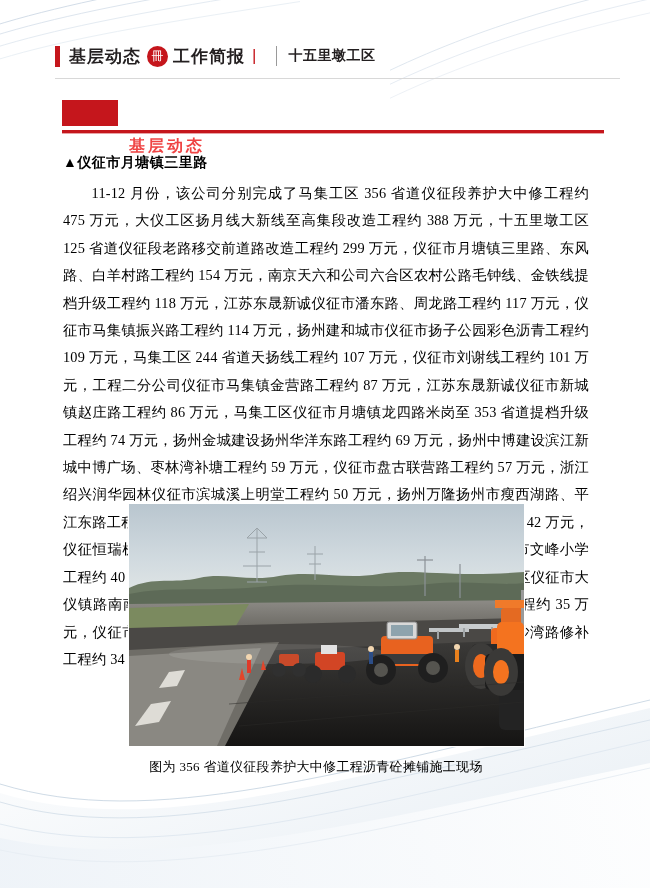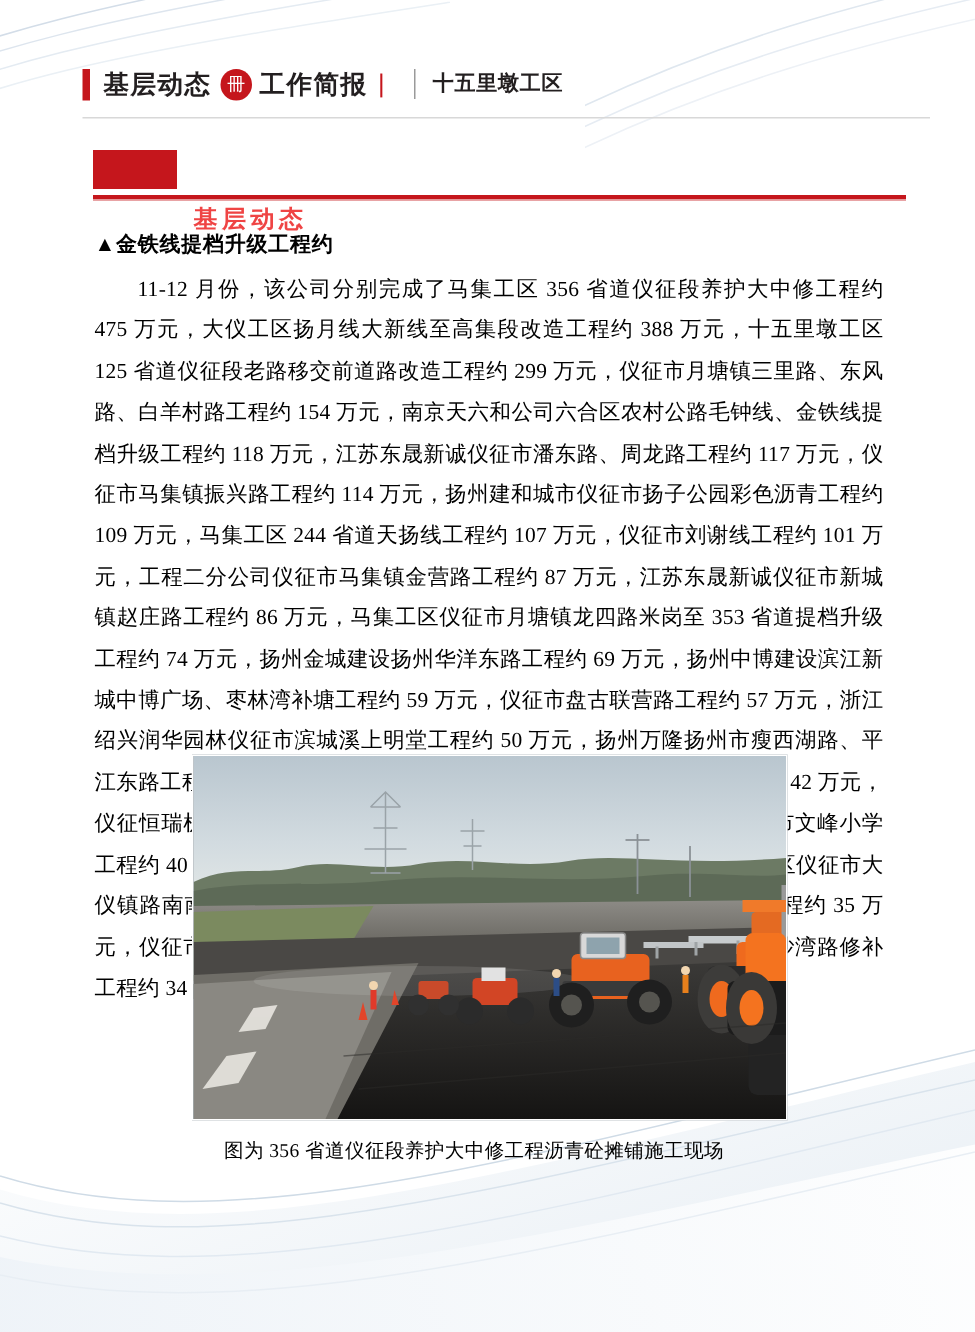--- a/index.html
+++ b/index.html
@@ -276,21 +276,21 @@
       <span class="issue">十五里墩工区</span>
     </div>
     <div class="masthead-rule"></div>
 
     <div class="section-head">
       <div class="section-block"></div>
       <div class="section-title">基层动态</div>
       <div class="section-underline"></div>
     </div>
 
-    <div class="sub-head">▲金铁线提档升级工程约</div>
+    <div class="sub-head">▲仪征市月塘镇三里路</div>
     <div class="body-text">11-12 月份，该公司分别完成了马集工区 356 省道仪征段养护大中修工程约 475 万元，大仪工区扬月线大新线至高集段改造工程约 388 万元，十五里墩工区 125 省道仪征段老路移交前道路改造工程约 299 万元，仪征市月塘镇三里路、东风路、白羊村路工程约 154 万元，南京天六和公司六合区农村公路毛钟线、金铁线提档升级工程约 118 万元，江苏东晟新诚仪征市潘东路、周龙路工程约 117 万元，仪征市马集镇振兴路工程约 114 万元，扬州建和城市仪征市扬子公园彩色沥青工程约 109 万元，马集工区 244 省道天扬线工程约 107 万元，仪征市刘谢线工程约 101 万元，工程二分公司仪征市马集镇金营路工程约 87 万元，江苏东晟新诚仪征市新城镇赵庄路工程约 86 万元，马集工区仪征市月塘镇龙四路米岗至 353 省道提档升级工程约 74 万元，扬州金城建设扬州华洋东路工程约 69 万元，扬州中博建设滨江新城中博广场、枣林湾补塘工程约 59 万元，仪征市盘古联营路工程约 57 万元，浙江绍兴润华园林仪征市滨城溪上明堂工程约 50 万元，扬州万隆扬州市瘦西湖路、平江东路工程约 42 万元，仪征吉星建筑仪征市月塘镇谢集农贸市场工程约 42 万元，仪征恒瑞机械仪征市新集镇紫竹路工程约 40 万元，江苏扬建集团扬州市文峰小学工程约 40 万元，扬州邗江水利扬州市瓜洲泵站工程约 40 万元，大仪工区仪征市大仪镇路南南苑商铺工程约 38 万元，马集工区仪征市洪谢线谢集维修工程约 35 万元，仪征市新集镇庙山公路工程约 34 万元，扬州都市水城市政扬州市沙湾路修补工程约 34 万元，扬州市蒋</div>
 
     <div class="photo-frame">
       <svg class="photo" viewBox="0 0 395 242" preserveAspectRatio="none">
         <defs>
           <linearGradient id="sky" x1="0" y1="0" x2="0" y2="1">
             <stop offset="0%" stop-color="#b9c6cf"></stop>
             <stop offset="60%" stop-color="#d2dbe0"></stop>
             <stop offset="100%" stop-color="#e2e7e6"></stop>
           </linearGradient>

